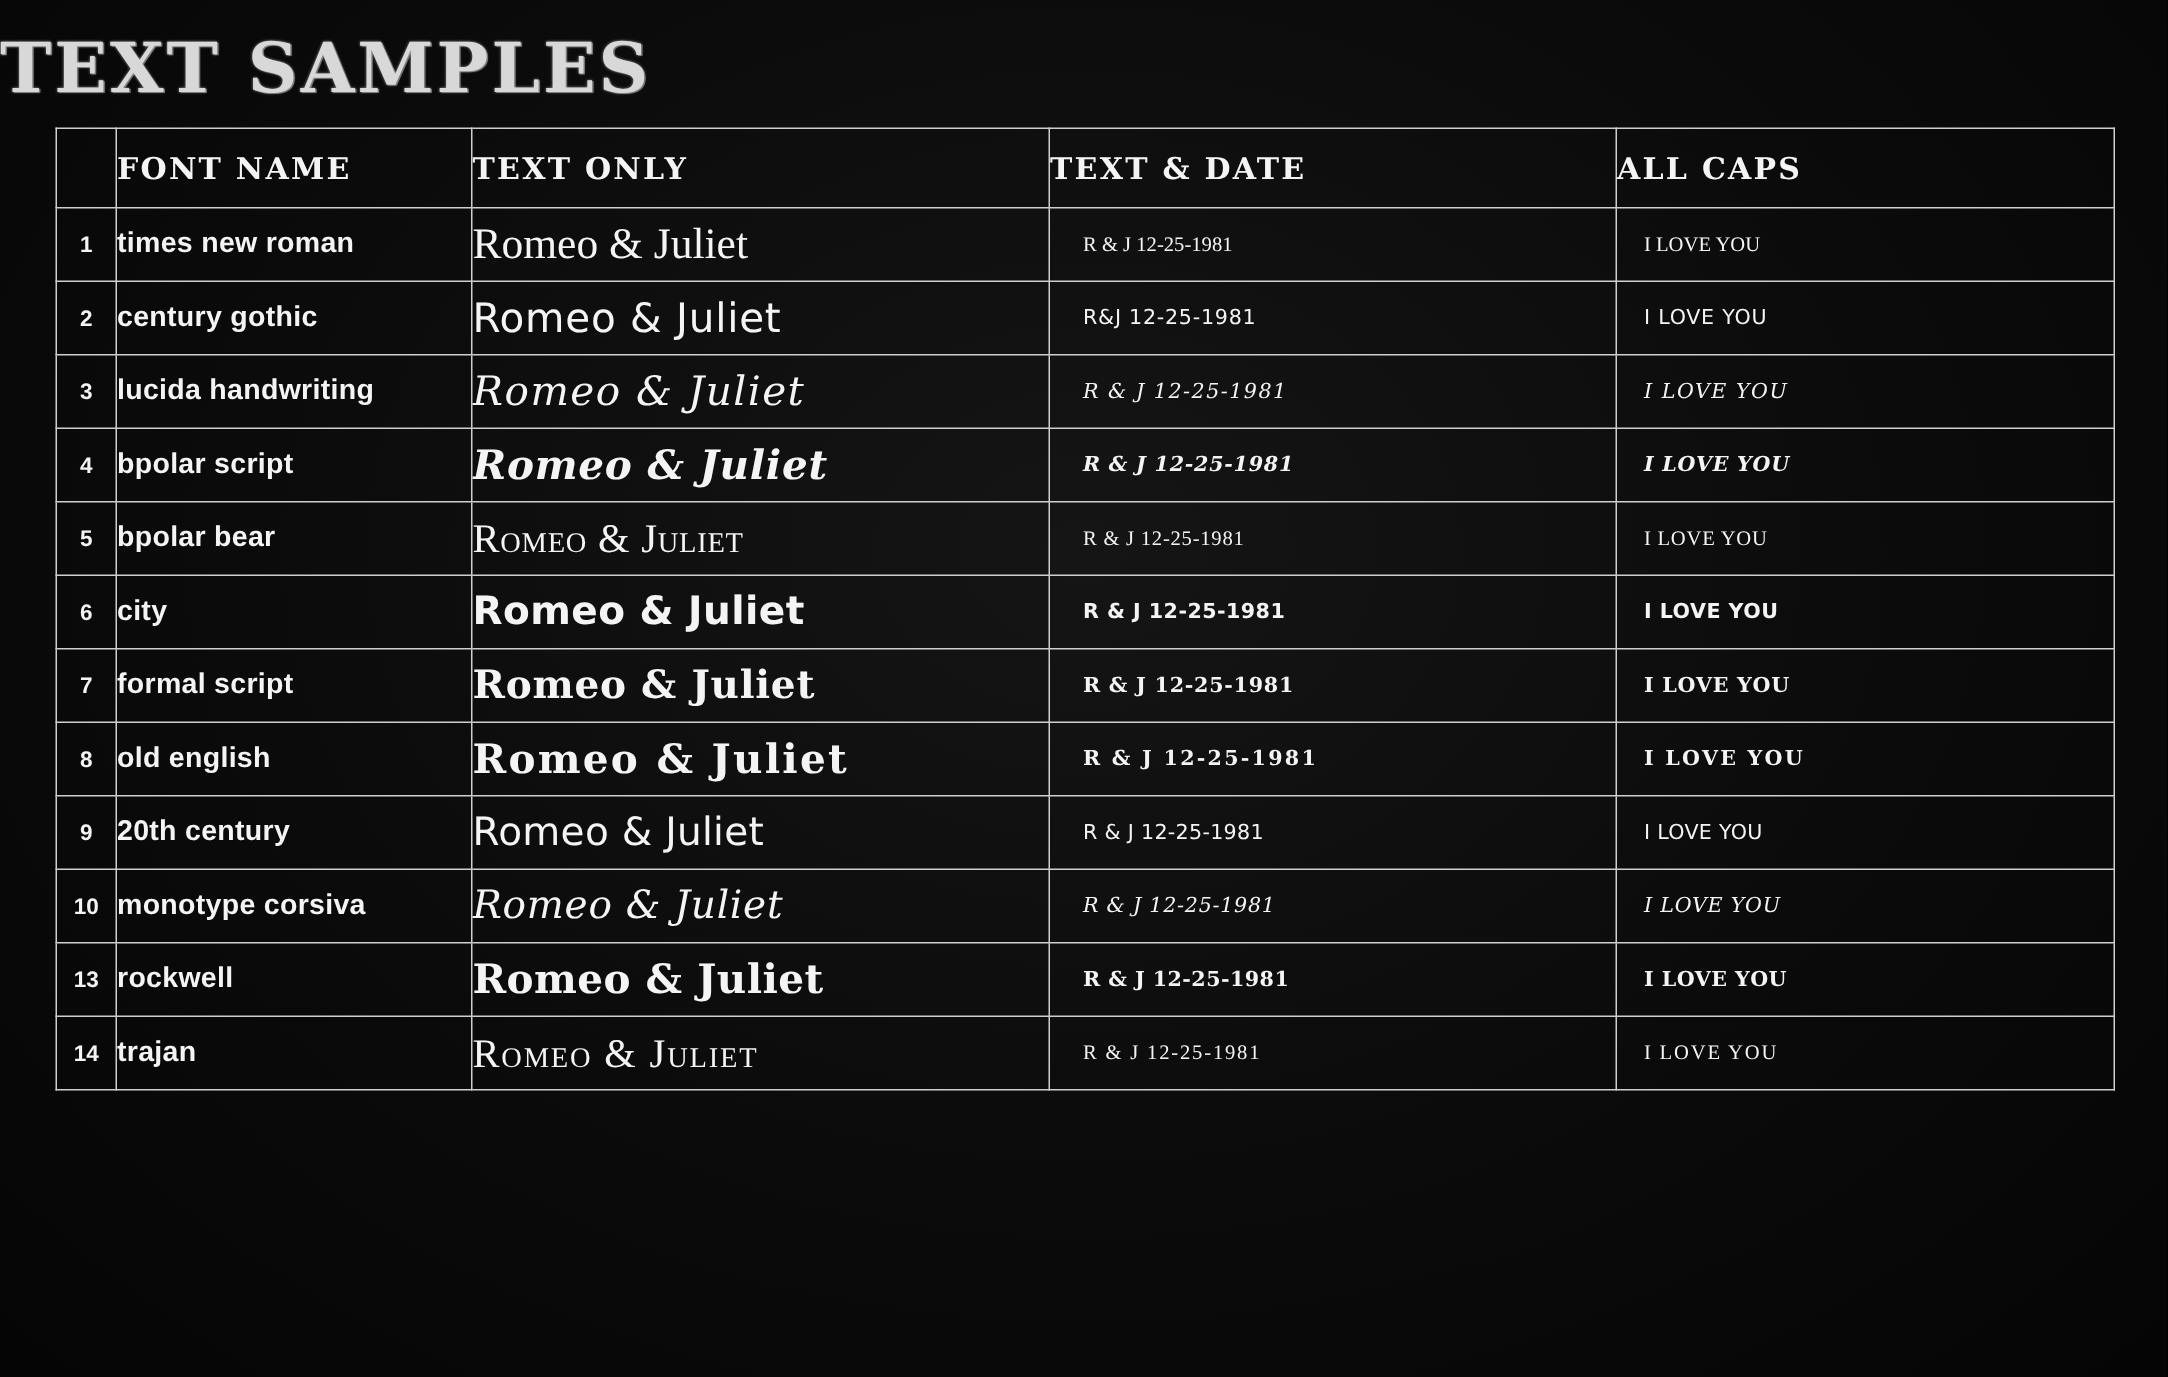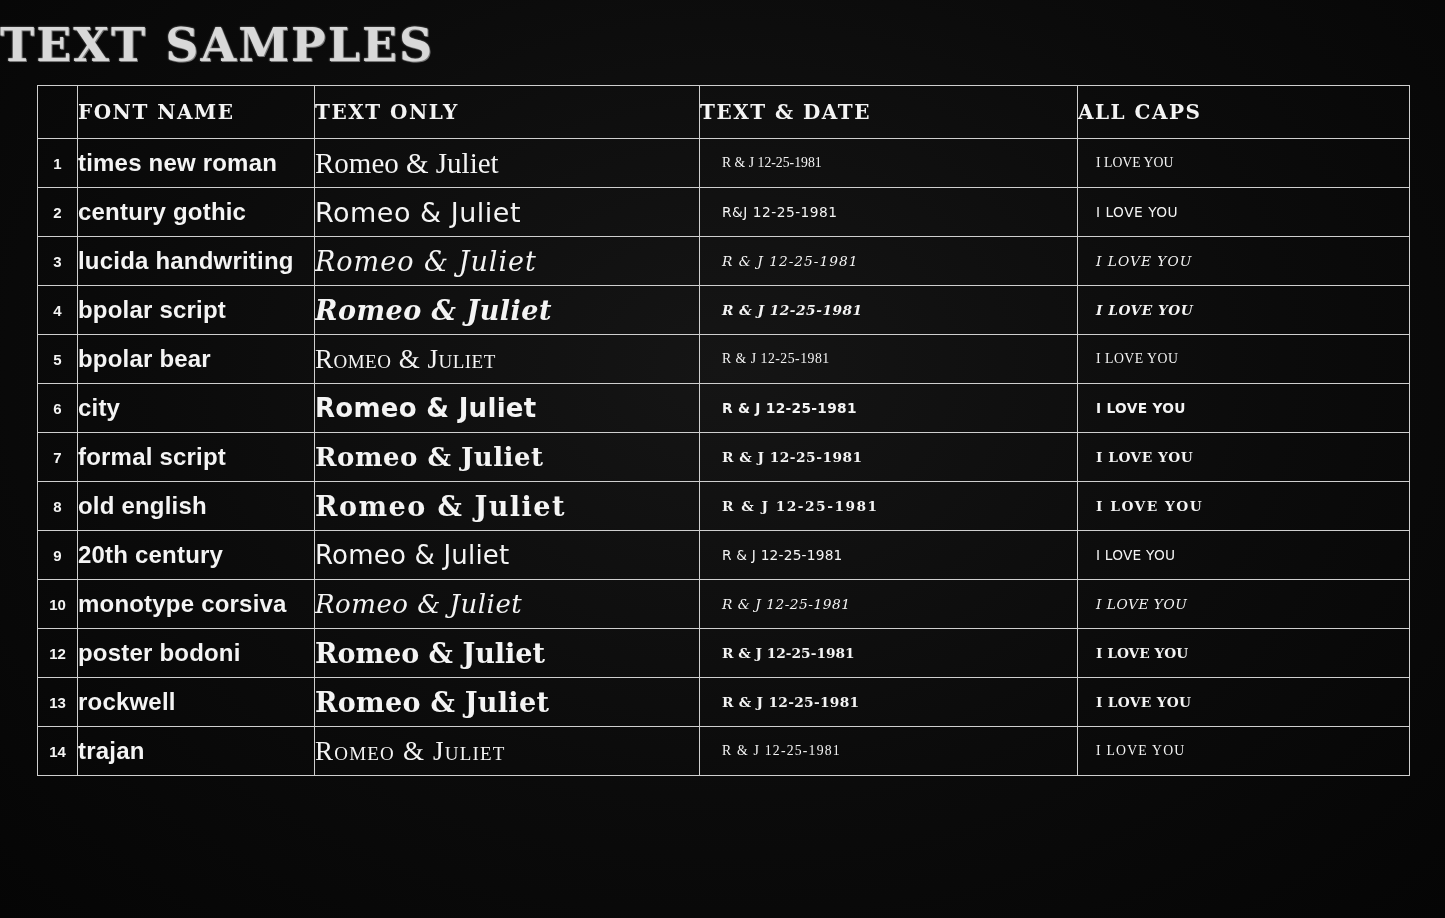--- a/index.html
+++ b/index.html
@@ -70,21 +70,21 @@
   tbody tr { height: 49px; }
   td.num {
     text-align: center;
     font-size: 15px;
     font-weight: bold;
     font-family: "Liberation Sans", sans-serif;
     color: #f0f0f0;
   }
   td.fontname {
     padding-left: 14px;
-    font-size: 24px;
+    font-size: 19px;
     font-weight: bold;
     font-family: "Liberation Sans", sans-serif;
     letter-spacing: 0.2px;
     color: #f4f4f4;
   }
   td.sample {
     padding-left: 20px;
     white-space: nowrap;
     overflow: hidden;
     margin-left: 15px;
@@ -200,27 +200,20 @@
         <td class="sample caps f-20th sm">I LOVE YOU</td>
       </tr>
       <tr>
         <td class="num">10</td>
         <td class="fontname">monotype corsiva</td>
         <td class="sample f-corsiva">Romeo &amp; Juliet</td>
         <td class="sample date f-corsiva sm">R &amp; J   12-25-1981</td>
         <td class="sample caps f-corsiva sm">I LOVE YOU</td>
       </tr>
       <tr>
-        <td class="num">12</td>
-        <td class="fontname">poster bodoni</td>
-        <td class="sample f-bodoni">Romeo &amp; Juliet</td>
-        <td class="sample date f-bodoni sm">R &amp; J   12-25-1981</td>
-        <td class="sample caps f-bodoni sm">I LOVE YOU</td>
-      </tr>
-      <tr>
         <td class="num">13</td>
         <td class="fontname">rockwell</td>
         <td class="sample f-rockwell">Romeo &amp; Juliet</td>
         <td class="sample date f-rockwell sm">R &amp; J   12-25-1981</td>
         <td class="sample caps f-rockwell sm">I LOVE YOU</td>
       </tr>
       <tr>
         <td class="num">14</td>
         <td class="fontname">trajan</td>
         <td class="sample f-trajan">Romeo &amp; Juliet</td>

